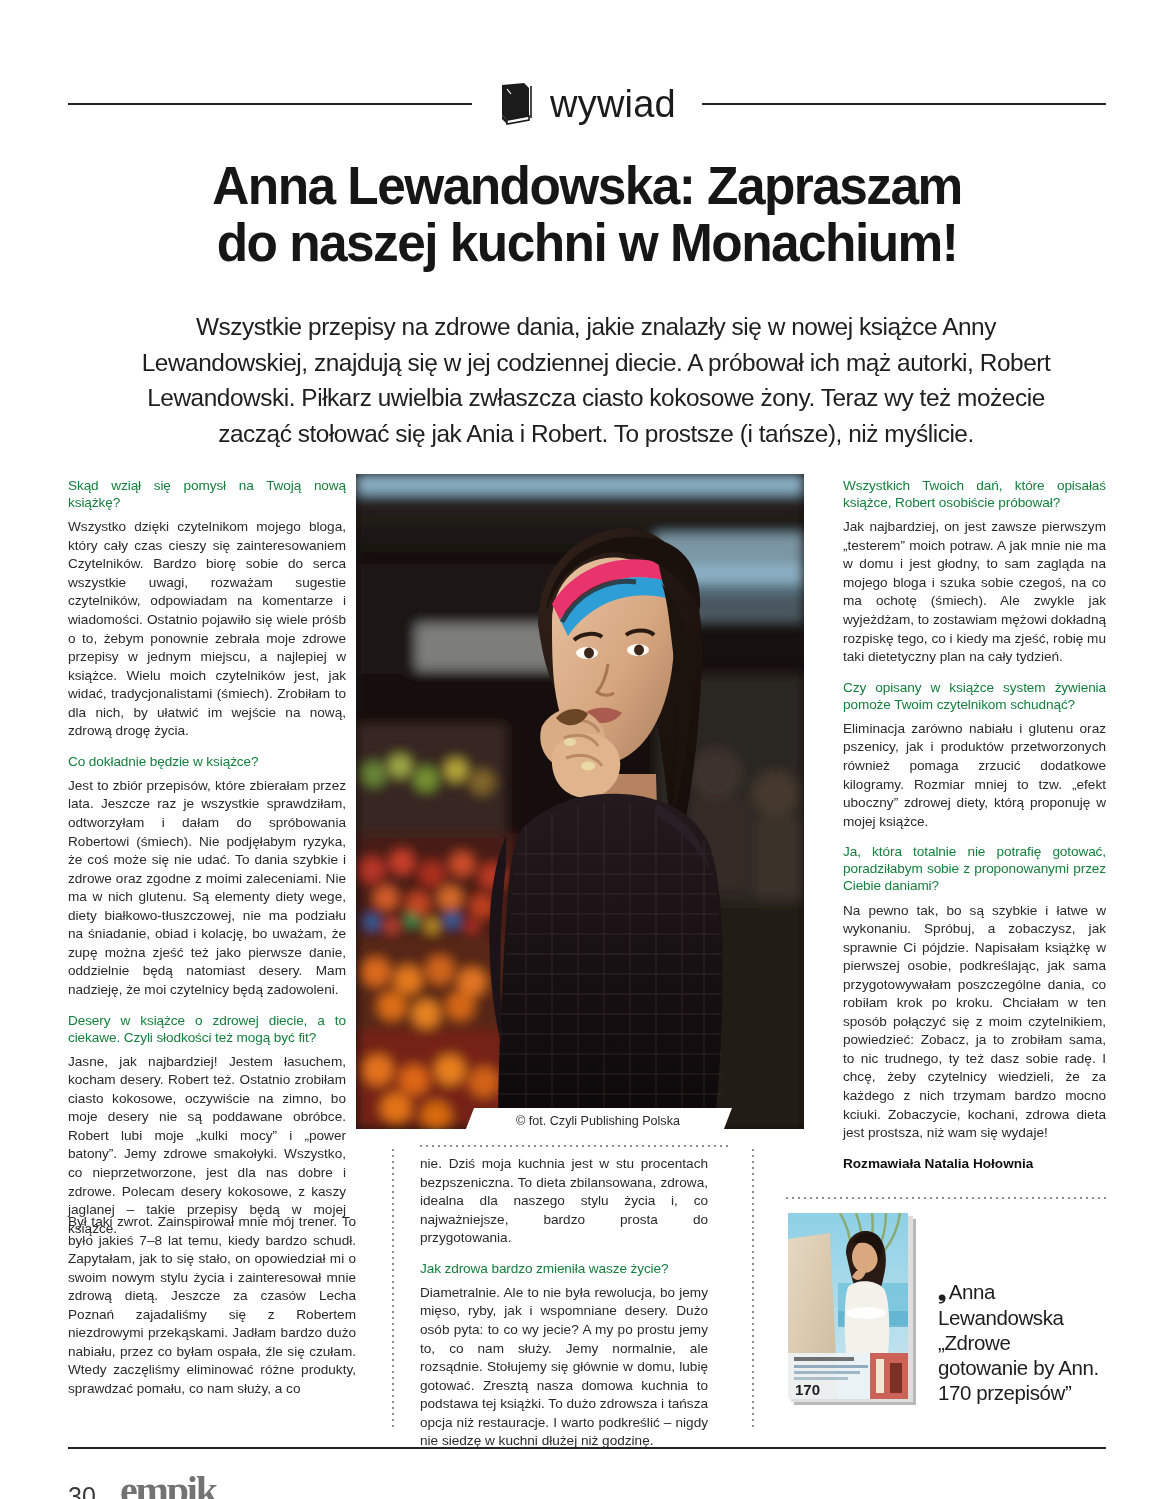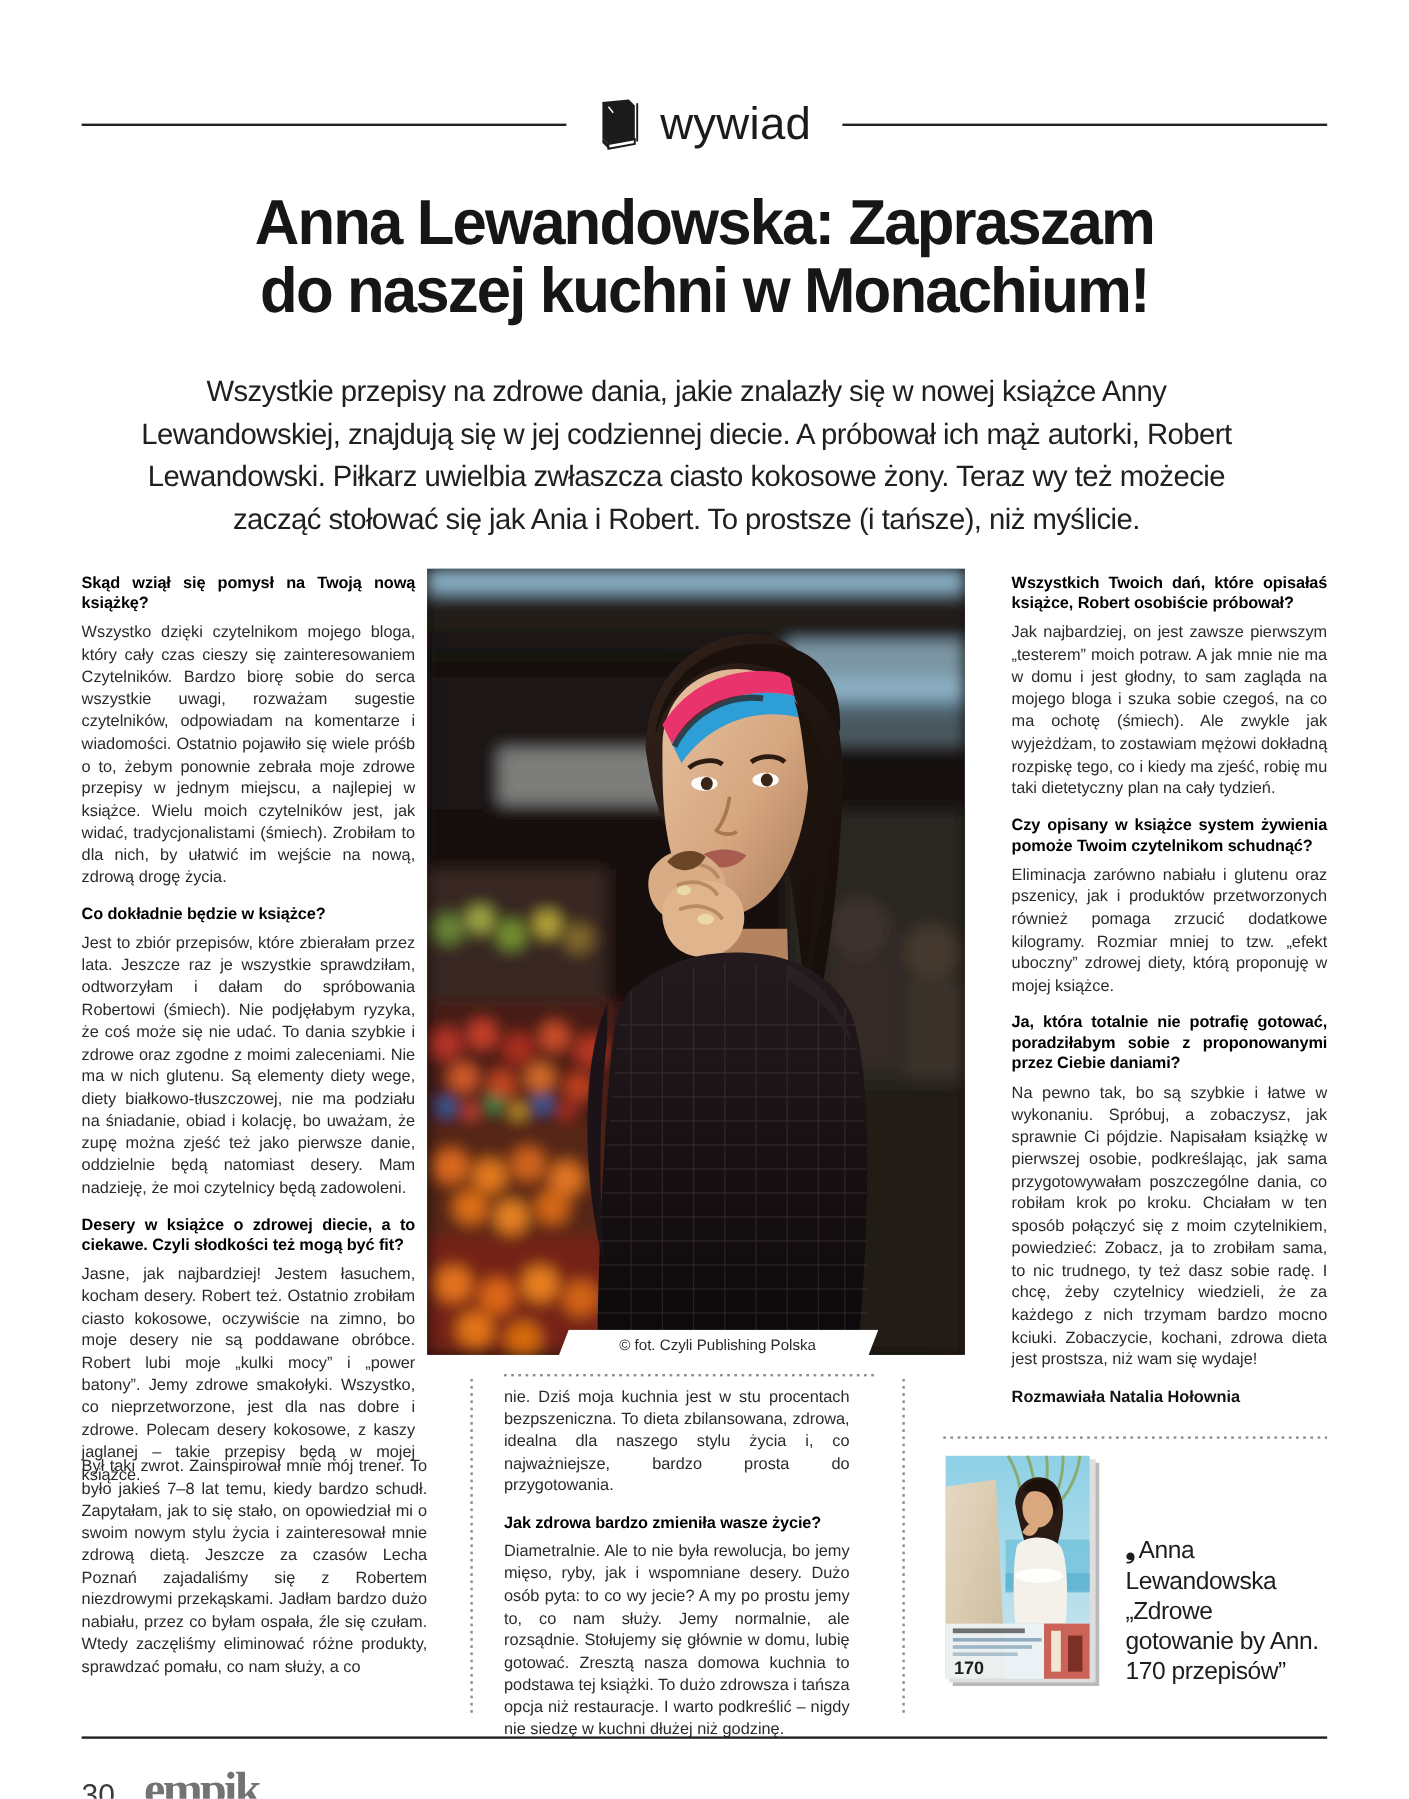--- a/index.html
+++ b/index.html
@@ -31,30 +31,30 @@
     text-align: center;
     font-family: "Liberation Sans", sans-serif;
     font-weight: 700; font-size: 53px; line-height: 1.08;
     letter-spacing: -1.6px; color: #161616;
     transform: scaleX(0.97); transform-origin: center top;
   }
   .headline .l2 { display: block; }
 
   
   .lead {
-    position: absolute; left: 96px; top: 282px; width: 952px;
+    position: absolute; left: 120px; top: 282px; width: 952px;
     text-align: center; font-size: 24.4px; line-height: 1.46;
     color: #202020; letter-spacing: -0.45px; font-weight: 400;
   }
 
   
   .col { position: absolute; font-size: 13.6px; line-height: 1.365; color: #2a2a2a; }
   .col p { text-align: justify; text-justify: inter-word; hyphens: manual; }
   .q {
-    font-weight: 700; color: #000000; margin-top: 12px; margin-bottom: 7px;
+    font-weight: 400; color: #15803d; margin-top: 12px; margin-bottom: 7px;
     line-height: 1.26; text-align: justify; letter-spacing: -0.1px;
   }
   .q:first-child { margin-top: 0; }
   .a { margin-bottom: 8px; }
 
   .col-left  { left: 68px;  top: 450px; width: 278px; }
   .col-right { left: 843px; top: 450px; width: 263px; }
   .col-mid-b { left: 420px; top: 1128px; width: 288px; }
   .col-left-b{ left: 68px;  top: 1186px; width: 288px; }
 

